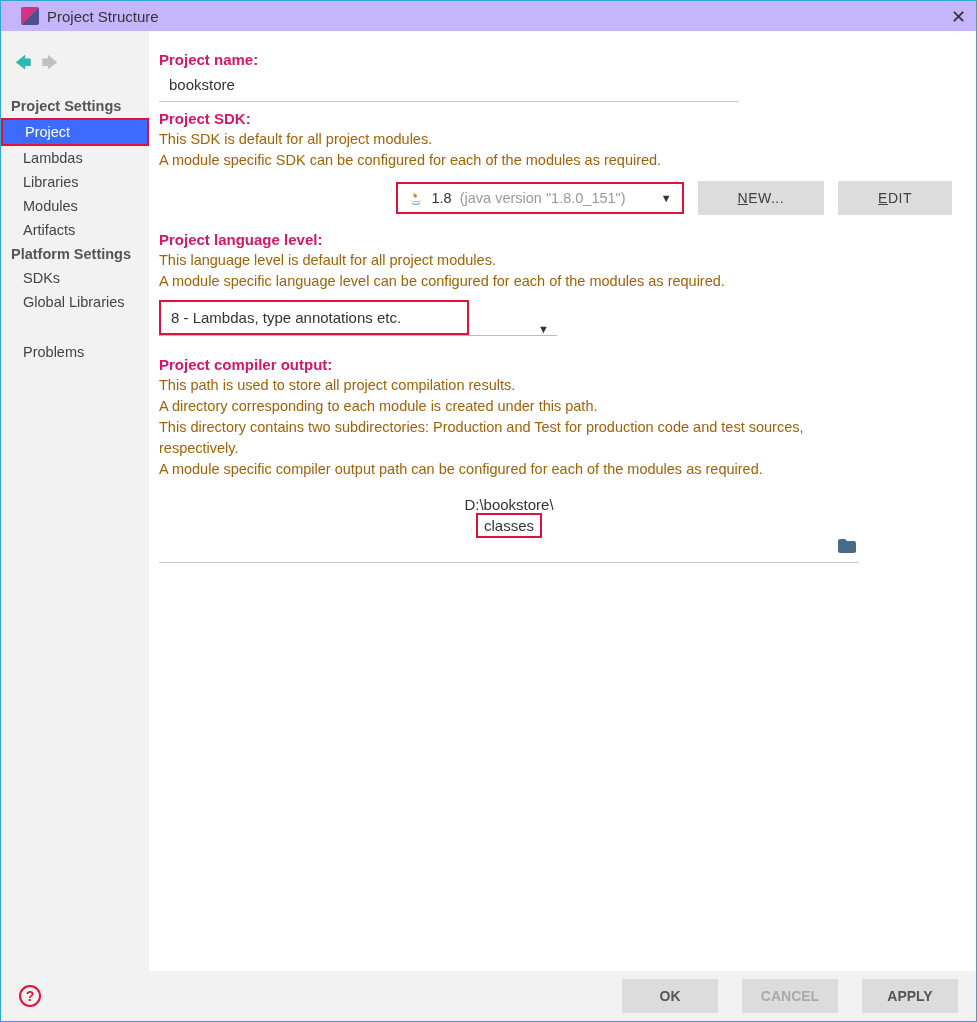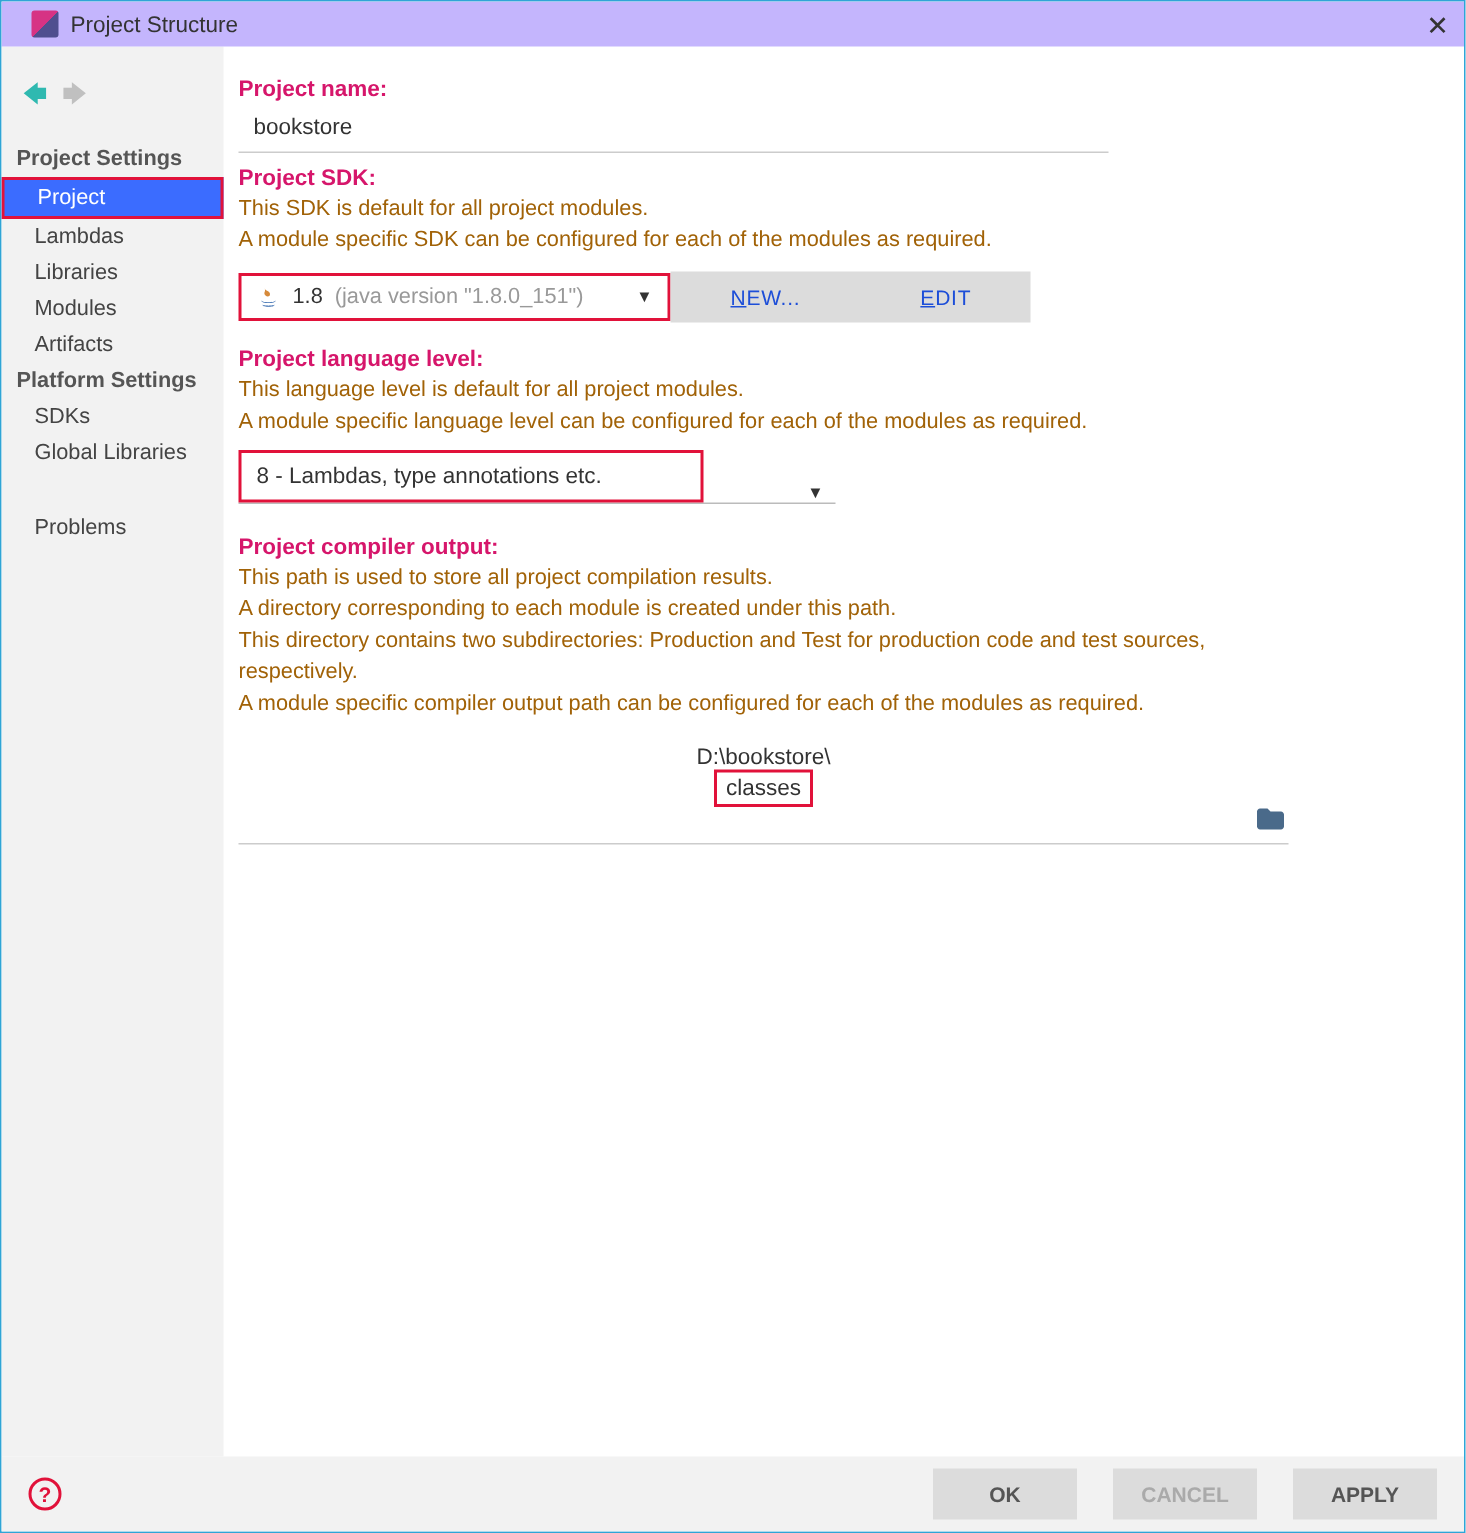--- a/index.html
+++ b/index.html
@@ -67,39 +67,39 @@
   }
   .field-label { color:#d6166b; font-weight:700; margin: 8px 0 2px; font-size:15px; }
   .desc { color:#a16207; line-height:1.45; max-width: 680px; }
   .proj-name-val {
     padding: 6px 10px 8px;
     border-bottom: 1px solid #ccc;
     width: 580px;
     margin-bottom: 8px;
     font-size:15px;
   }
-  .sdk-row { display:flex; align-items:center; margin:10px 0 16px; }
+  .sdk-row { display:flex; gap:14px; align-items:center; margin:10px 0 16px;justify-content:flex-end; }
   .sdk-select {
     display:flex; align-items:center; gap:8px;
     padding: 6px 10px;
     border: 2.5px solid #e1123a;
     width: 288px;
     background:#fff;
     font-size:14.5px;
     cursor:pointer;
   }
   .java-icon {
     width:16px;height:16px;display:inline-block;
   }
   .java-icon svg { display:block; }
   .sdk-select .ver-grey { color:#999; }
   .sdk-select .tri { margin-left:auto; font-size:11px; }
   .btn-flat {
     background:#dcdcdc; border:none; height:34px;
-    padding: 0 40px; color:#1d4ed8; font-size:14px; letter-spacing:.5px;
+    padding: 0 40px; color:#404040; font-size:14px; letter-spacing:.5px;
     cursor:pointer;
   }
   .btn-flat .ul { text-decoration: underline; }
   .lang-select {
     display:flex; align-items:flex-end;
     width:398px; margin:8px 0 20px;
     border-bottom:1px solid #bbb;
   }
   .lang-select-inner {
     border:2.5px solid #e1123a;

